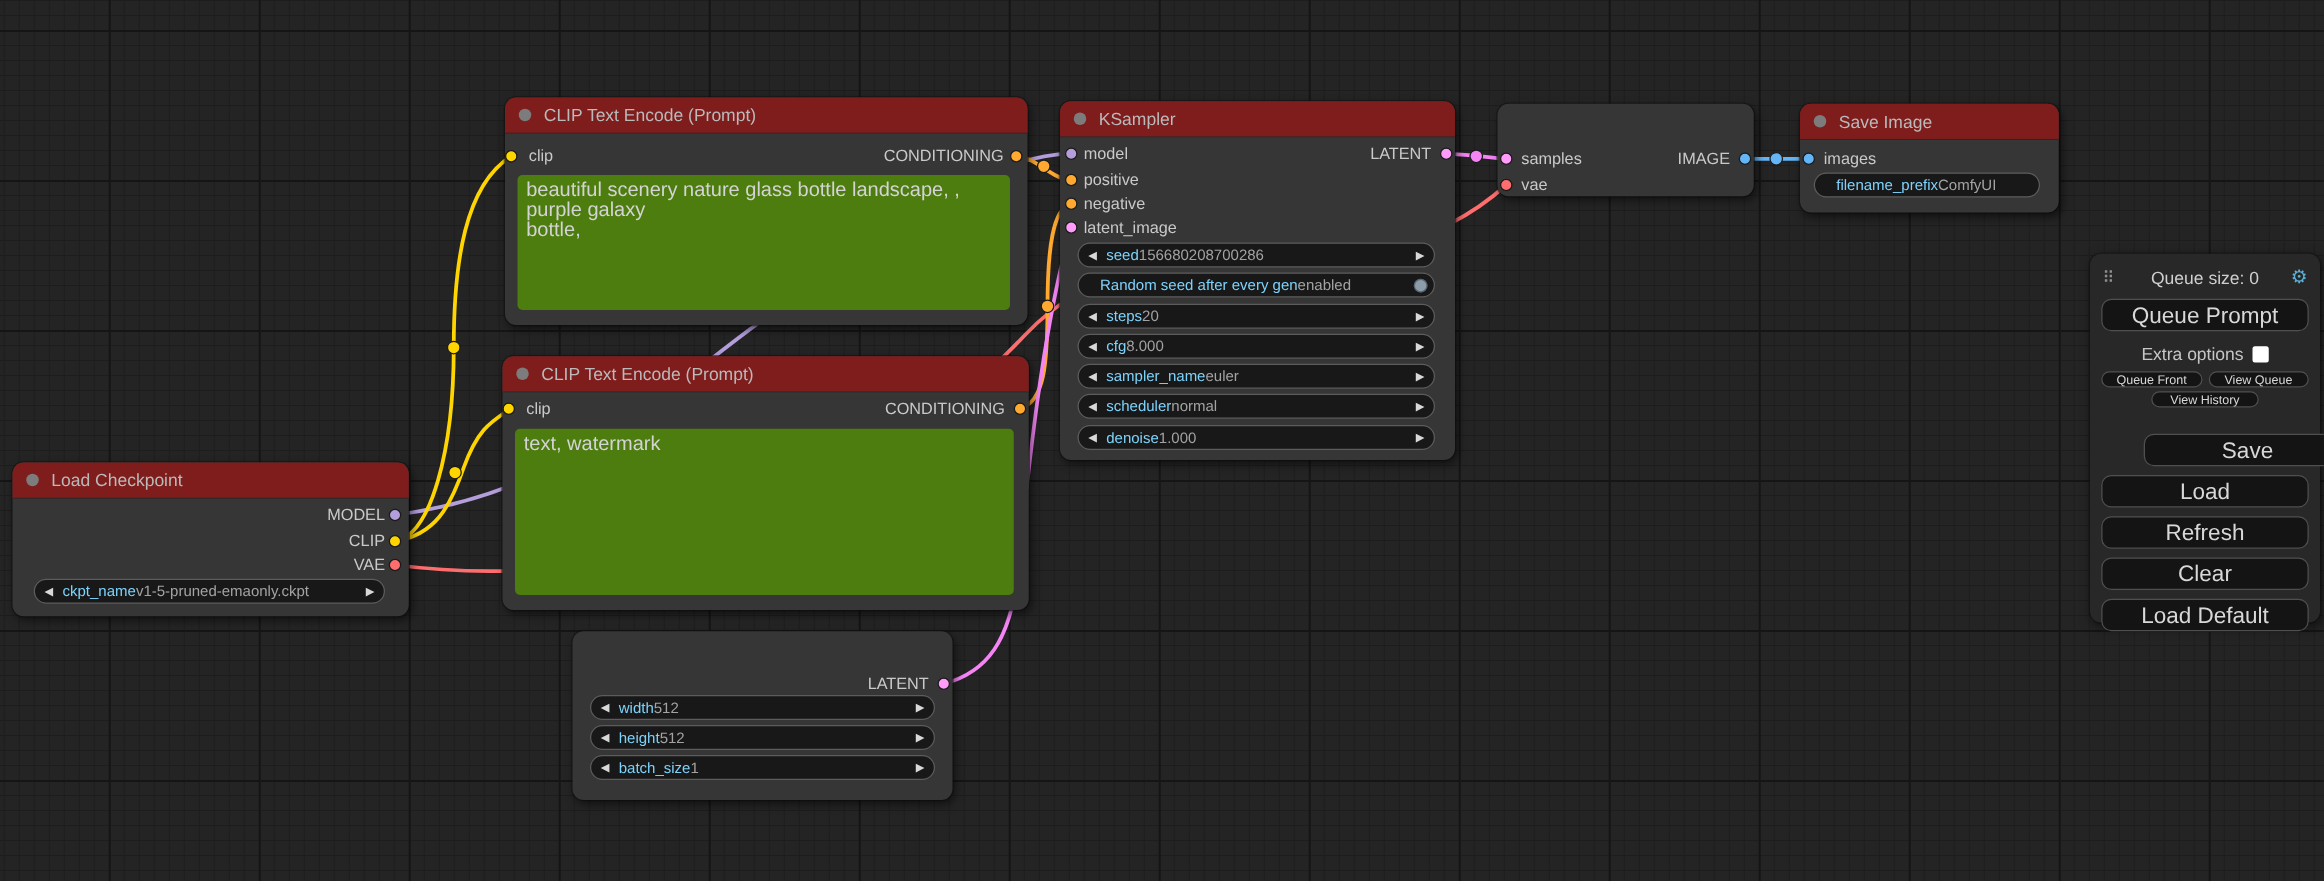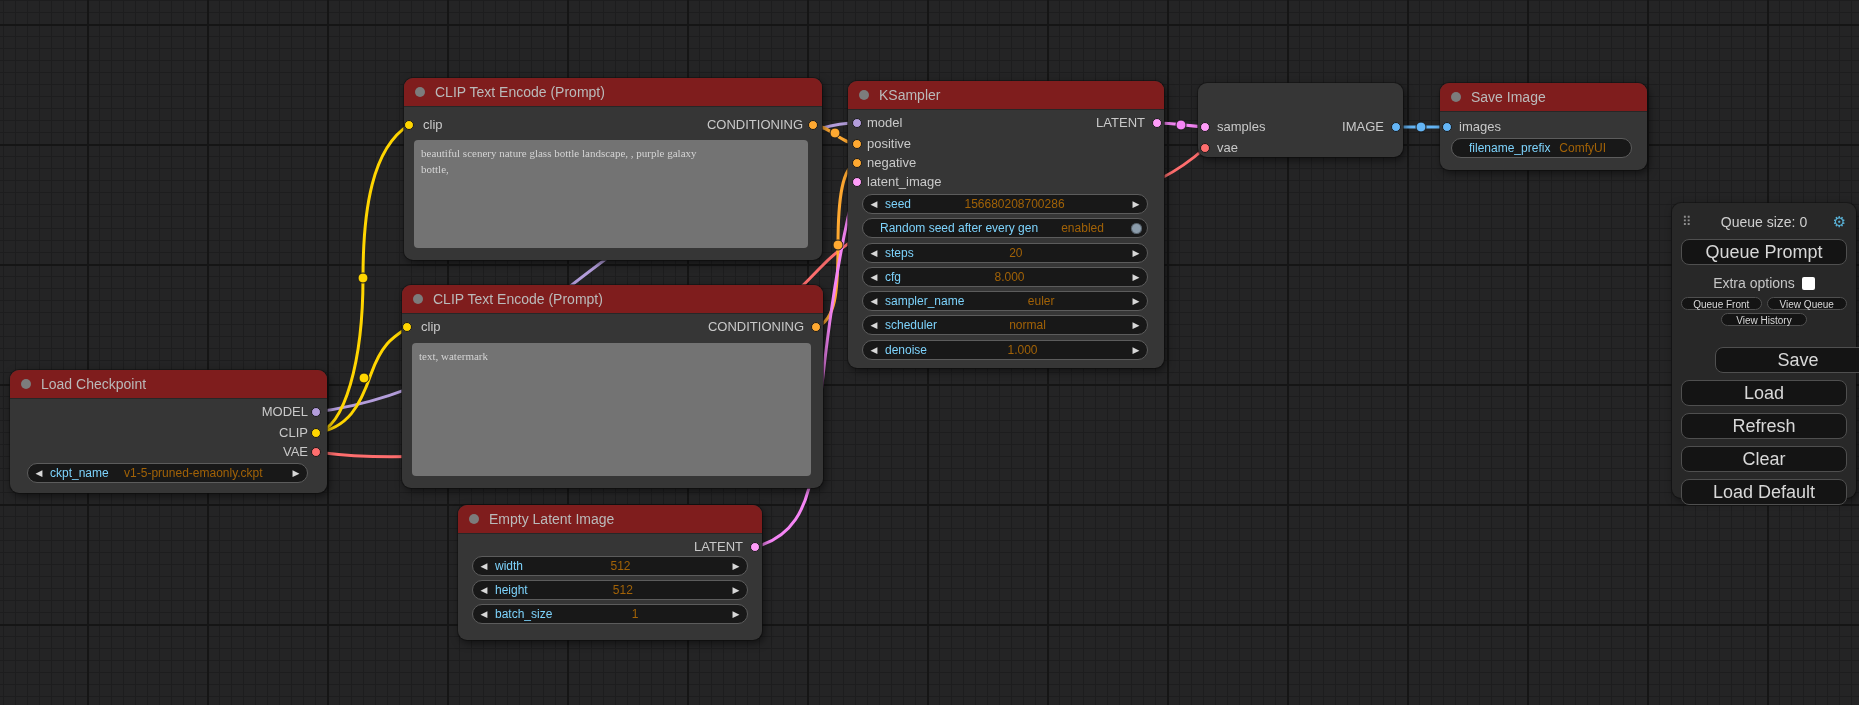--- a/index.html
+++ b/index.html
@@ -33,27 +33,27 @@
   .slot.in{left:19px;}
   .slot.out{right:19px;text-align:right;}
   .widget{
     position:absolute;height:20px;box-sizing:border-box;background:#181818;
     border:1px solid #5c5c5c;border-radius:10px;display:flex;align-items:center;
     font-size:12px;color:#c4c4c4;overflow:hidden;white-space:nowrap;
   }
   .widget .arrow{flex:0 0 22px;text-align:center;font-size:9px;color:#d8d8d8;line-height:18px;}
   .widget .wpad{flex:0 0 17px;}
   .widget .wlabel{flex:0 1 auto;color:#7dd3fc;}
-  .widget .wvalue{flex:1 1 auto;text-align:center;color:#a16207;padding-right:7px;}
+  .widget .wvalue{flex:1 1 auto;text-align:left;color:#a3a3a3;padding-right:7px;}
   .widget.toggle .wvalue{padding-right:4px;}
   .widget .knob{flex:0 0 11px;height:11px;border-radius:50%;background:#8b9cab;margin-right:5px;box-shadow:inset 0 0 0 1px rgba(0,0,0,.35);}
   .widget.field .wvalue{padding-right:16px;}
   .textarea{
-    position:absolute;background:#737373;border-radius:4px;color:#d4d4d4;
-    font-family:Liberation Serif, serif;font-size:11px;line-height:16px;
+    position:absolute;background:#4d7c0f;border-radius:4px;color:#d4d4d4;
+    font-family:Liberation Sans, sans-serif;font-size:16px;line-height:16px;
     padding:5px 7px;box-sizing:border-box;white-space:pre-wrap;overflow:hidden;
   }
   
   .menu{
     position:absolute;z-index:5;left:1672px;top:203px;width:184px;height:295px;
     background:#282828;border-radius:9px;box-sizing:border-box;padding:8px 9px 0 9px;
     box-shadow:2px 3px 9px rgba(0,0,0,.55), 0 0 0 1px rgba(18,18,18,.5);
   }
   .menu-header{position:relative;height:22px;line-height:22px;text-align:center;color:#cfcfcf;font-size:14px;}
   .menu-header .drag{position:absolute;left:1px;top:0;color:#8f8f8f;font-size:13px;cursor:grab;}
@@ -108,21 +108,20 @@
       <div class="textarea" style="left: 10px; top: 62px; width: 394px; height: 108px;">beautiful scenery nature glass bottle landscape, , purple galaxy
 bottle,</div>
     </div>
     <div class="node" style="left: 402px; top: 285px; width: 421px; height: 203px;">
       <div class="node-title"><span class="title-dot"></span><span>CLIP Text Encode (Prompt)</span></div>
       <div class="slot in" style="top: 34px;">clip</div>
       <div class="slot out" style="top: 34px;">CONDITIONING</div>
       <div class="textarea" style="left: 10px; top: 58px; width: 399px; height: 133px;">text, watermark</div>
     </div>
     <div class="node" style="left: 458px; top: 505px; width: 304px; height: 135px;">
-      <div class="node-title"><span class="title-dot"></span><span>Empty Latent Image</span></div>
       <div class="slot out" style="top: 34px;">LATENT</div>
       <div class="widget combo" style="left: 14px; top: 51px; width: 276px;">
         <span class="arrow">◀</span>
         <span class="wlabel">width</span>
         <span class="wvalue">512</span>
         <span class="arrow">▶</span>
       </div>
       <div class="widget combo" style="left: 14px; top: 75px; width: 276px;">
         <span class="arrow">◀</span>
         <span class="wlabel">height</span>

